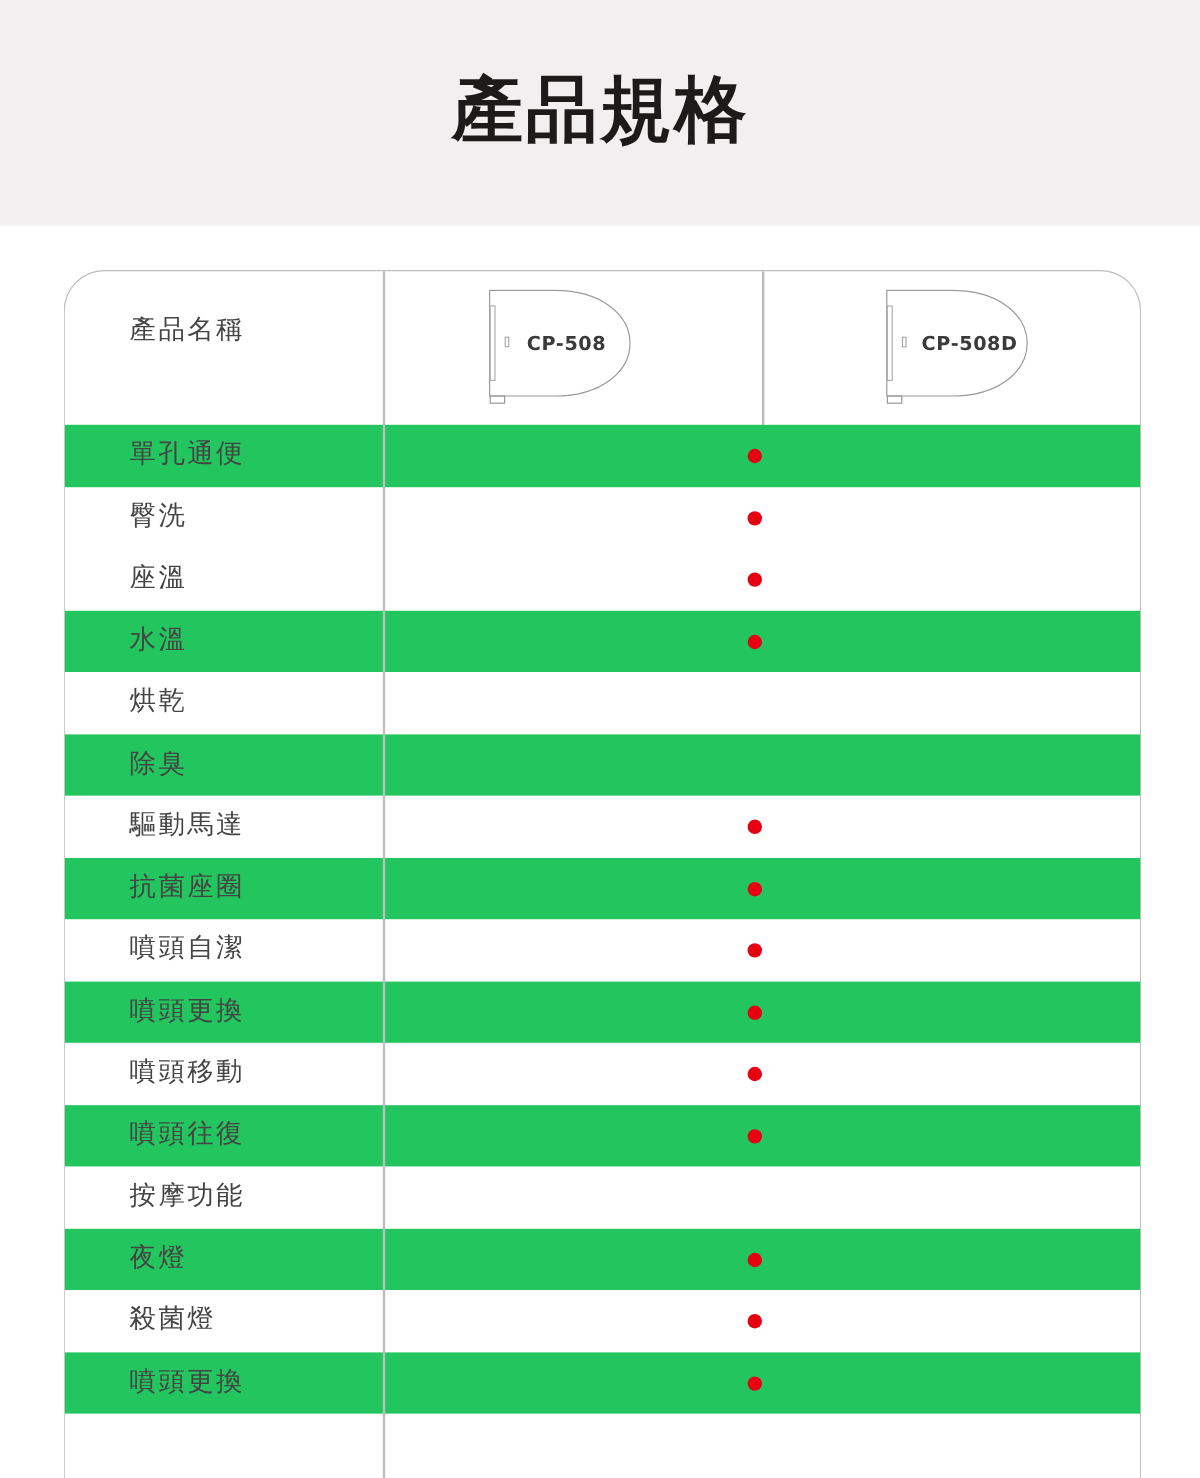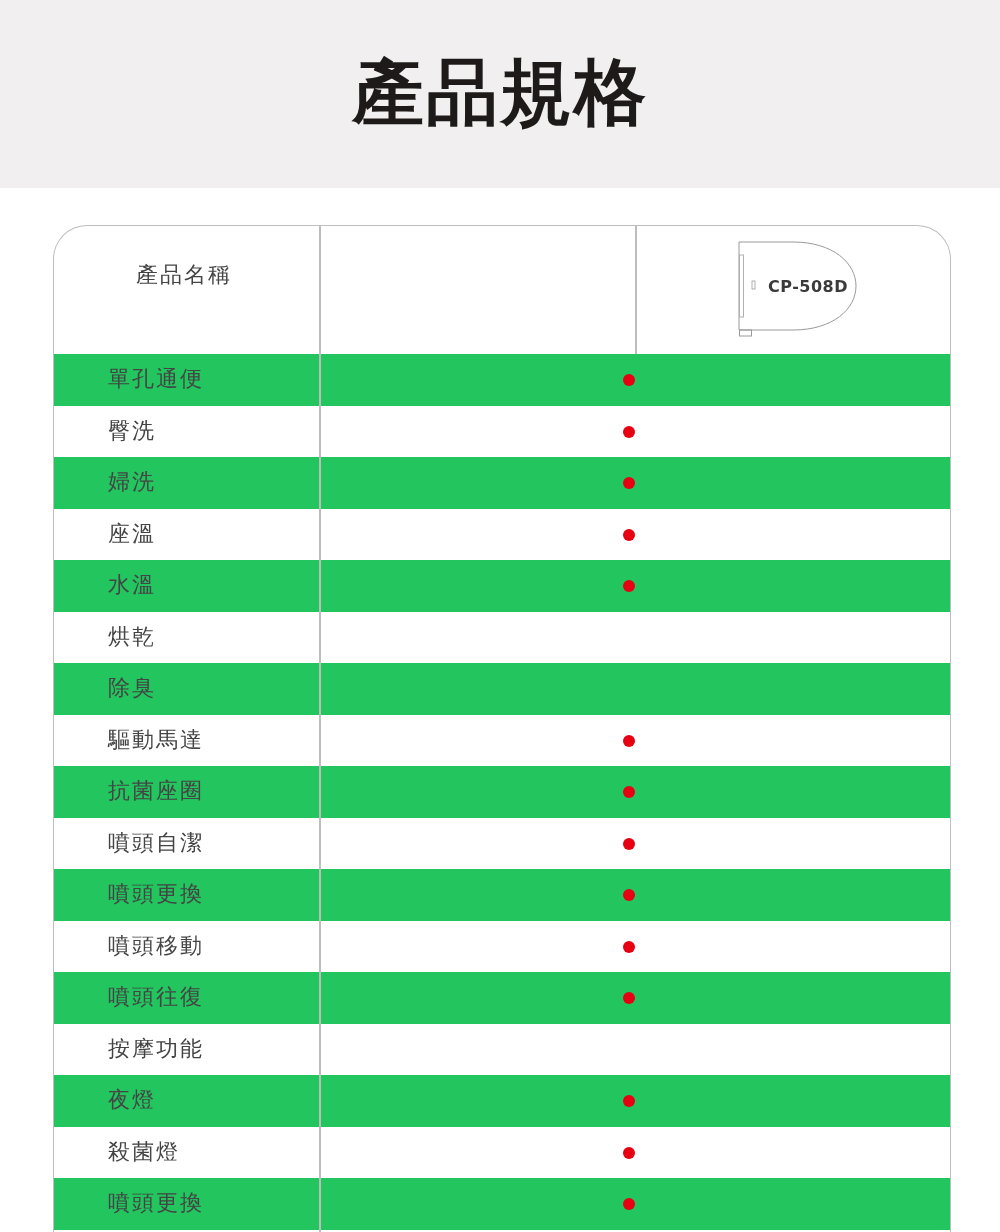--- a/index.html
+++ b/index.html
@@ -1,22 +1,22 @@
 <!DOCTYPE html>
 <html><head>
 <meta charset="utf-8">
 <style>
   * { box-sizing: border-box; margin: 0; padding: 0; }
   html, body { width: 1000px; height: 1232px; overflow: hidden; background: #ffffff; font-family: "DejaVu Sans", sans-serif; }
   .hero { position: absolute; left: 0; top: 0; width: 1000px; height: 188px; background: #f1eff0; }
-  .hero h1 { position: absolute; left: 0; top: 52px; width: 1000px; text-align: center; font-size: 72px; font-weight: 700; color: #1f1a1a; letter-spacing: 2px; line-height: 80px; }
+  .hero h1 { position: absolute; left: 0; top: 52px; width: 1000px; text-align: center; font-size: 60px; font-weight: 700; color: #1f1a1a; letter-spacing: 2px; line-height: 80px; }
   .table { position: absolute; left: 53px; top: 225px; width: 898px; height: 1040px; border: 1.5px solid #bdbdbd; border-bottom: none; border-radius: 34px 34px 0 0; overflow: hidden; background: #fff; }
   .vline { position: absolute; left: 265px; top: 0; width: 1.5px; height: 1040px; background: #bdbdbd; z-index: 2; }
   .hdr { position: absolute; left: 0; top: 0; width: 898px; height: 128px; }
-  .hdr .label { position: absolute; left: 54px; top: 34px; font-size: 22px; color: #444; letter-spacing: 2px; margin-left: 28px; }
+  .hdr .label { position: absolute; left: 54px; top: 34px; font-size: 22px; color: #444; letter-spacing: 2px; }
   .hdr .divider { position: absolute; left: 581px; top: 0; width: 1.5px; height: 128px; background: #bdbdbd; }
   .prod { position: absolute; top: 15px; width: 120px; height: 98px; }
   .prod svg { position: absolute; left: 0; top: 0; }
   .prod .name { position: absolute; top: 36px; font-size: 16px; font-weight: 700; color: #3a3a3a; font-family: "DejaVu Sans", sans-serif; letter-spacing: 0.5px; }
   .rows { position: absolute; left: 0; top: 128px; width: 898px; }
   .row { position: relative; width: 898px; height: 51.5px; }
   .row.alt { background: #22c55e; }
   .row .feat { position: absolute; left: 54px; top: 10px; font-size: 22px; color: #444; letter-spacing: 2px; line-height: 30px; }
   .row .dot { position: absolute; left: 569px; top: 20px; width: 12px; height: 12px; border-radius: 50%; background: #e60012; }
 </style>
@@ -26,43 +26,48 @@
 <div class="hero">
   <h1>產品規格</h1>
 </div>
 
 <div class="table">
   <div class="vline"></div>
   <div class="hdr">
     <div class="label">產品名稱</div>
     <div class="divider"></div>
 
+    <div class="prod" style="left:353px;">
+      <svg width="120" height="98" viewBox="0 0 120 98">
+        <path d="M1 1 H55 C95 1 118 22 118 45 C118 68 95 89 55 89 H1 Z" fill="#fff" stroke="#9a9a9a" stroke-width="1"></path>
+        <rect x="1.5" y="14" width="4" height="62" fill="none" stroke="#b0b0b0" stroke-width="1"></rect>
+        <rect x="1.5" y="89" width="12" height="6" fill="none" stroke="#9a9a9a" stroke-width="1"></rect>
+        <rect x="14" y="40" width="3" height="8" fill="none" stroke="#9a9a9a" stroke-width="0.8"></rect>
+      </svg>
+      <span class="name" style="left:32px;">CP-508</span>
+    </div>
 
     <div class="prod" style="left:684px;">
       <svg width="120" height="98" viewBox="0 0 120 98">
         <path d="M1 1 H55 C95 1 118 22 118 45 C118 68 95 89 55 89 H1 Z" fill="#fff" stroke="#9a9a9a" stroke-width="1"></path>
         <rect x="1.5" y="14" width="4" height="62" fill="none" stroke="#b0b0b0" stroke-width="1"></rect>
         <rect x="1.5" y="89" width="12" height="6" fill="none" stroke="#9a9a9a" stroke-width="1"></rect>
         <rect x="14" y="40" width="3" height="8" fill="none" stroke="#9a9a9a" stroke-width="0.8"></rect>
       </svg>
       <span class="name" style="left:30px;">CP-508D</span>
     </div>
   </div>
 
   <div class="rows" id="rows">
       <div class="row alt">
         <span class="feat">單孔通便</span>
         <span class="dot" style="background: rgb(230, 0, 18);"></span>
       </div>
       <div class="row">
         <span class="feat">臀洗</span>
-        <span class="dot" style="background: rgb(230, 0, 18);"></span>
-      </div>
-      <div class="row alt">
-        <span class="feat">婦洗</span>
         <span class="dot" style="background: rgb(230, 0, 18);"></span>
       </div>
       <div class="row">
         <span class="feat">座溫</span>
         <span class="dot" style="background: rgb(230, 0, 18);"></span>
       </div>
       <div class="row alt">
         <span class="feat">水溫</span>
         <span class="dot" style="background: rgb(230, 0, 18);"></span>
       </div>

